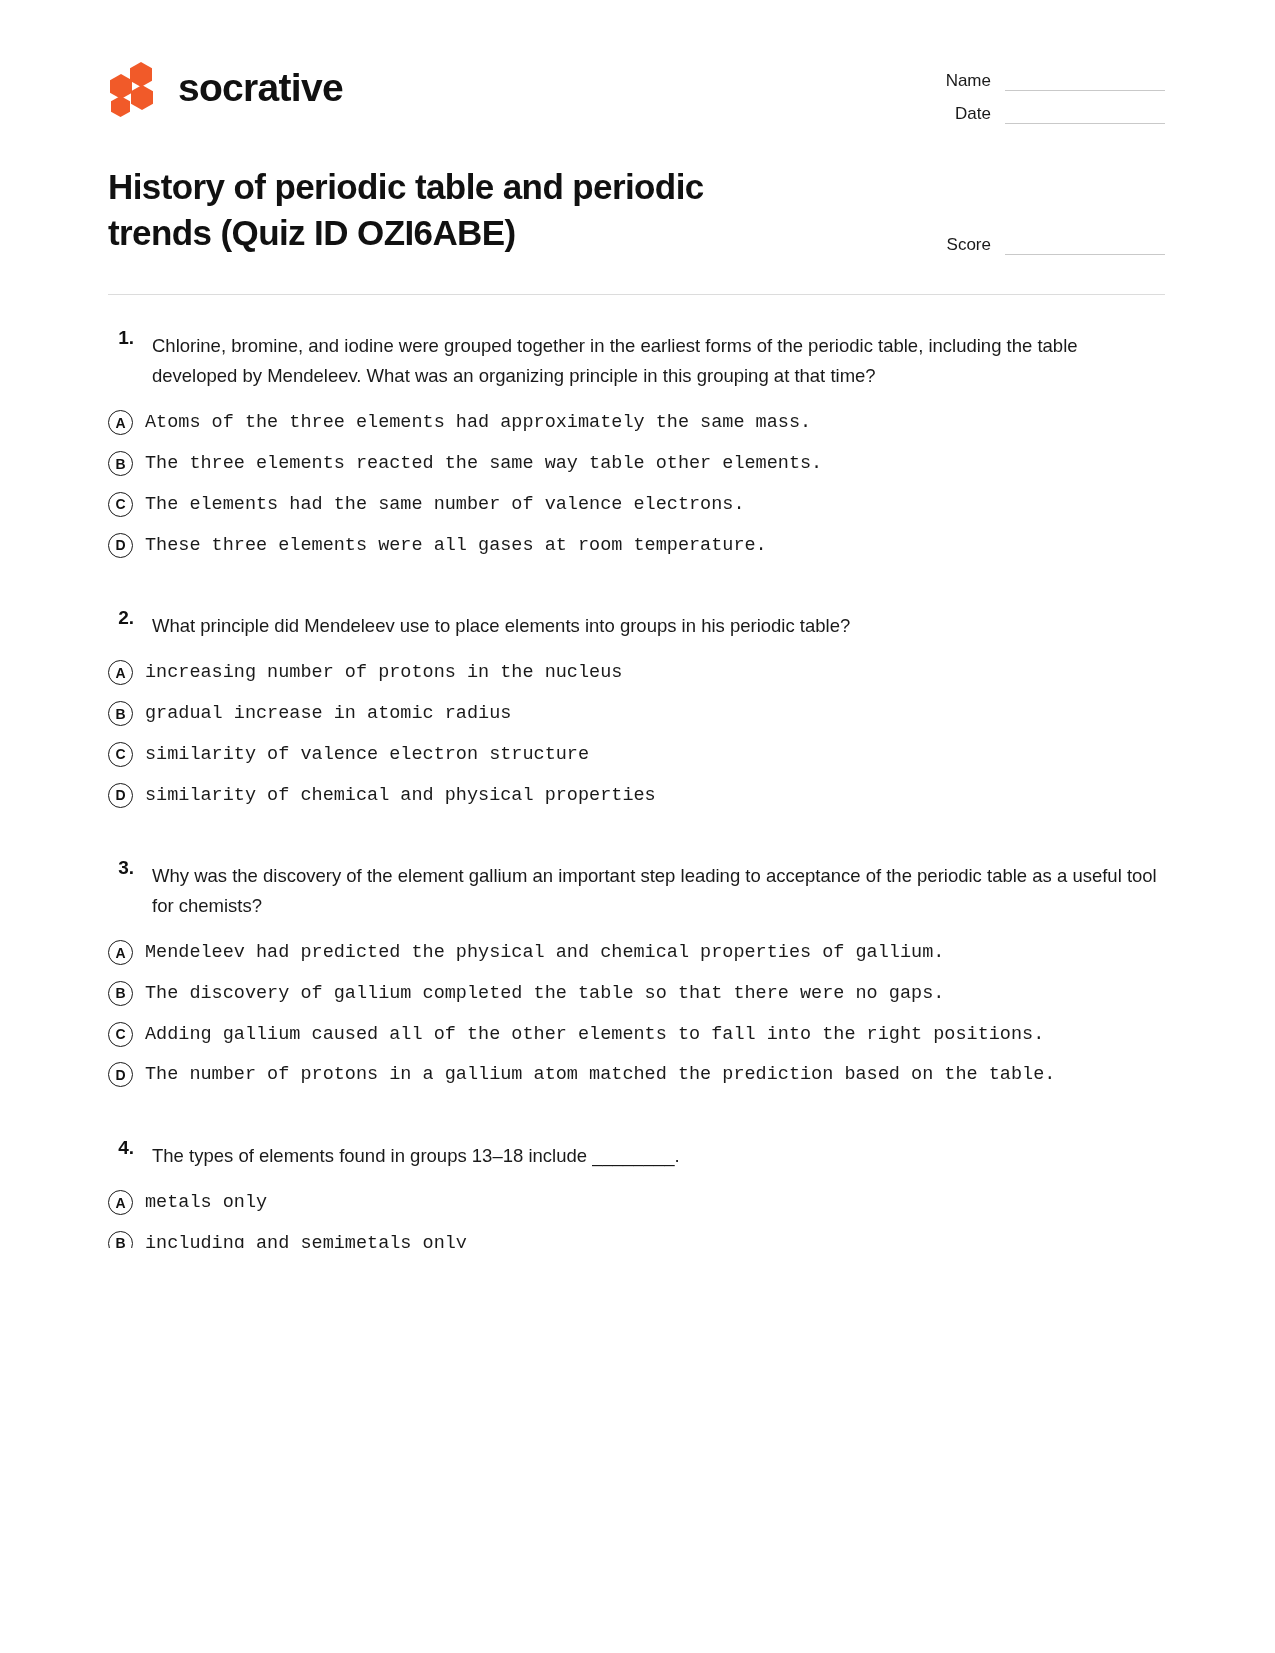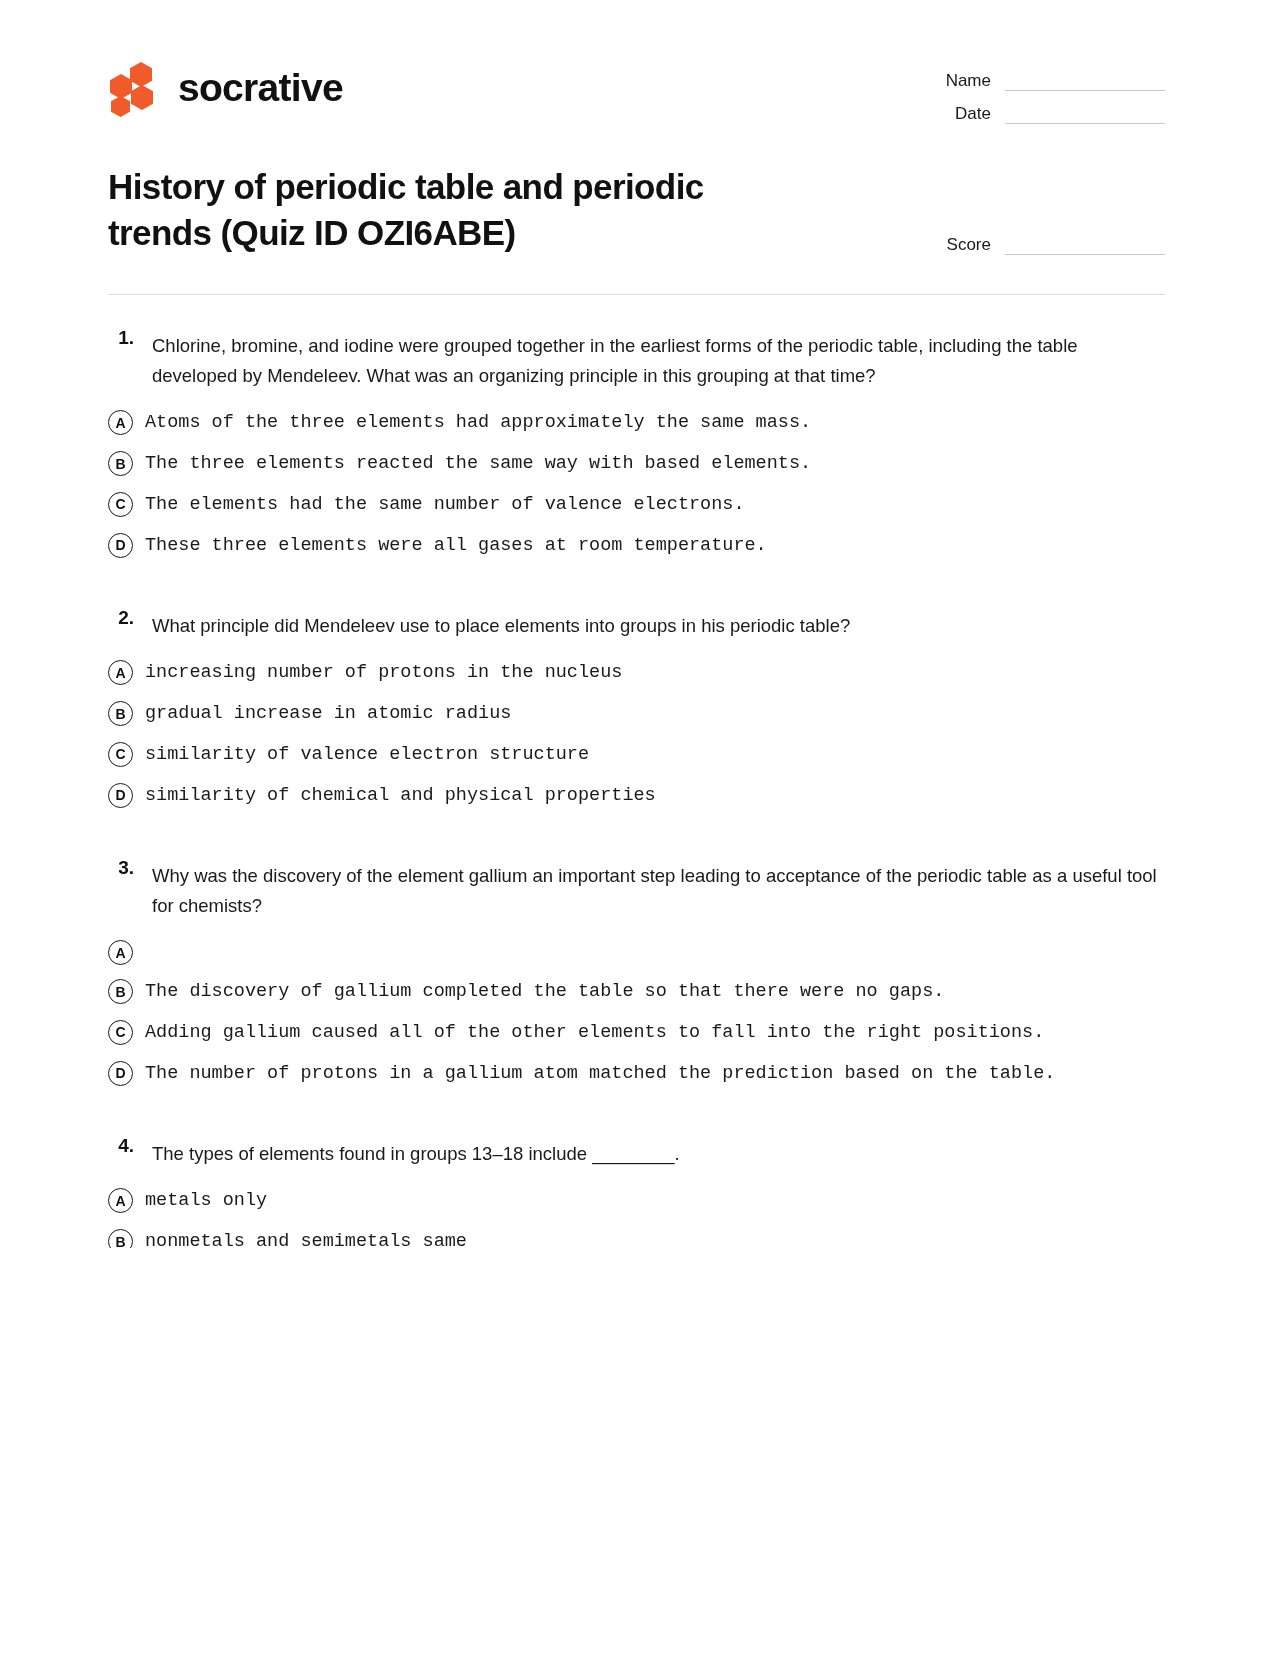--- a/index.html
+++ b/index.html
@@ -217,21 +217,21 @@
         <span class="q-num">1.</span>
         <p class="q-text">Chlorine, bromine, and iodine were grouped together in the earliest forms of the periodic table, including the table developed by Mendeleev. What was an organizing principle in this grouping at that time?</p>
       </div>
       <div class="choices">
         <div class="choice">
           <span class="choice-bubble">A</span>
           <span class="choice-text">Atoms of the three elements had approximately the same mass.</span>
         </div>
         <div class="choice">
           <span class="choice-bubble">B</span>
-          <span class="choice-text">The three elements reacted the same way with based elements.</span>
+          <span class="choice-text">The three elements reacted the same way table other elements.</span>
         </div>
         <div class="choice">
           <span class="choice-bubble">C</span>
           <span class="choice-text">The elements had the same number of valence electrons.</span>
         </div>
         <div class="choice">
           <span class="choice-bubble">D</span>
           <span class="choice-text">These three elements were all gases at room temperature.</span>
         </div>
       </div>
@@ -263,20 +263,21 @@
     </div>
 
     <div class="question">
       <div class="q-head">
         <span class="q-num">3.</span>
         <p class="q-text">Why was the discovery of the element gallium an important step leading to acceptance of the periodic table as a useful tool for chemists?</p>
       </div>
       <div class="choices">
         <div class="choice">
           <span class="choice-bubble">A</span>
+          <span class="choice-text">Mendeleev had predicted the physical and chemical properties of gallium.</span>
         </div>
         <div class="choice">
           <span class="choice-bubble">B</span>
           <span class="choice-text">The discovery of gallium completed the table so that there were no gaps.</span>
         </div>
         <div class="choice">
           <span class="choice-bubble">C</span>
           <span class="choice-text">Adding gallium caused all of the other elements to fall into the right positions.</span>
         </div>
         <div class="choice">
@@ -291,21 +292,21 @@
         <span class="q-num">4.</span>
         <p class="q-text">The types of elements found in groups 13–18 include ________.</p>
       </div>
       <div class="choices">
         <div class="choice">
           <span class="choice-bubble">A</span>
           <span class="choice-text">metals only</span>
         </div>
         <div class="choice">
           <span class="choice-bubble">B</span>
-          <span class="choice-text">nonmetals and semimetals same</span>
+          <span class="choice-text">including and semimetals only</span>
         </div>
         <div class="choice">
           <span class="choice-bubble">C</span>
           <span class="choice-text">nonmetals, semimetals and noble gases only</span>
         </div>
         <div class="choice">
           <span class="choice-bubble">D</span>
         </div>
       </div>
     </div>

